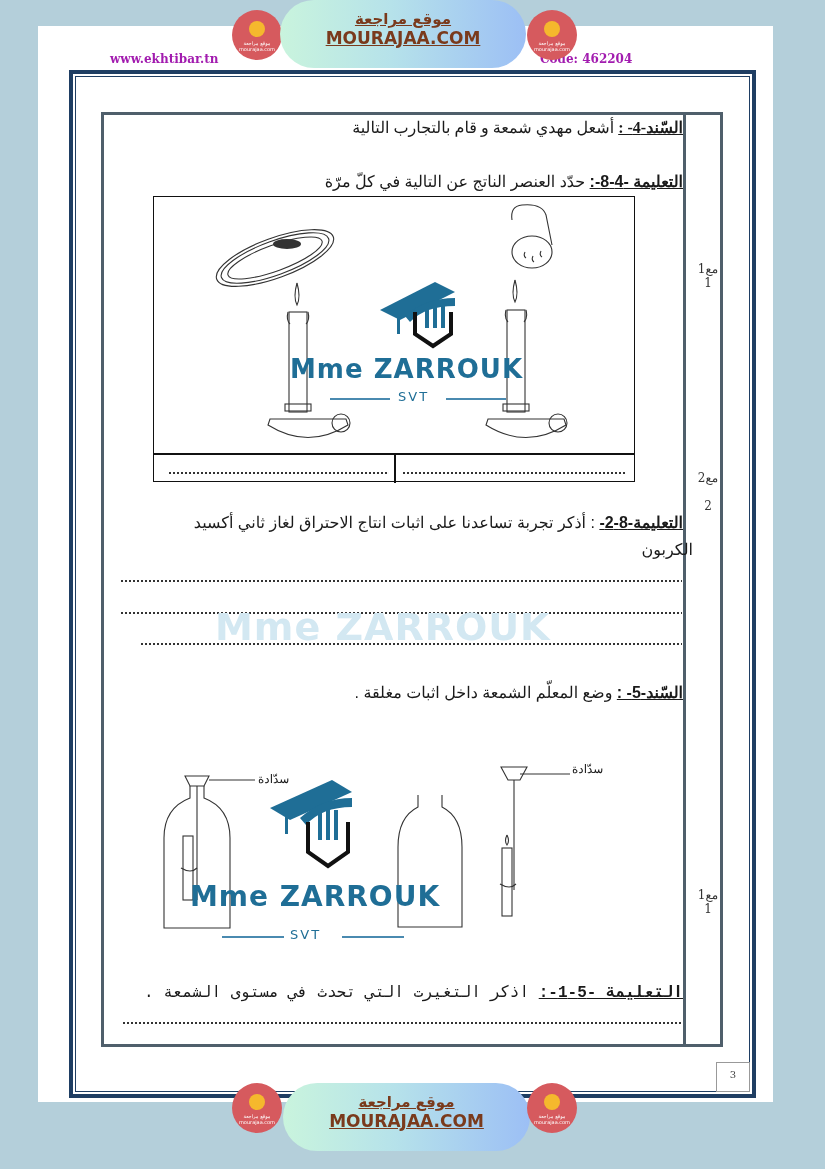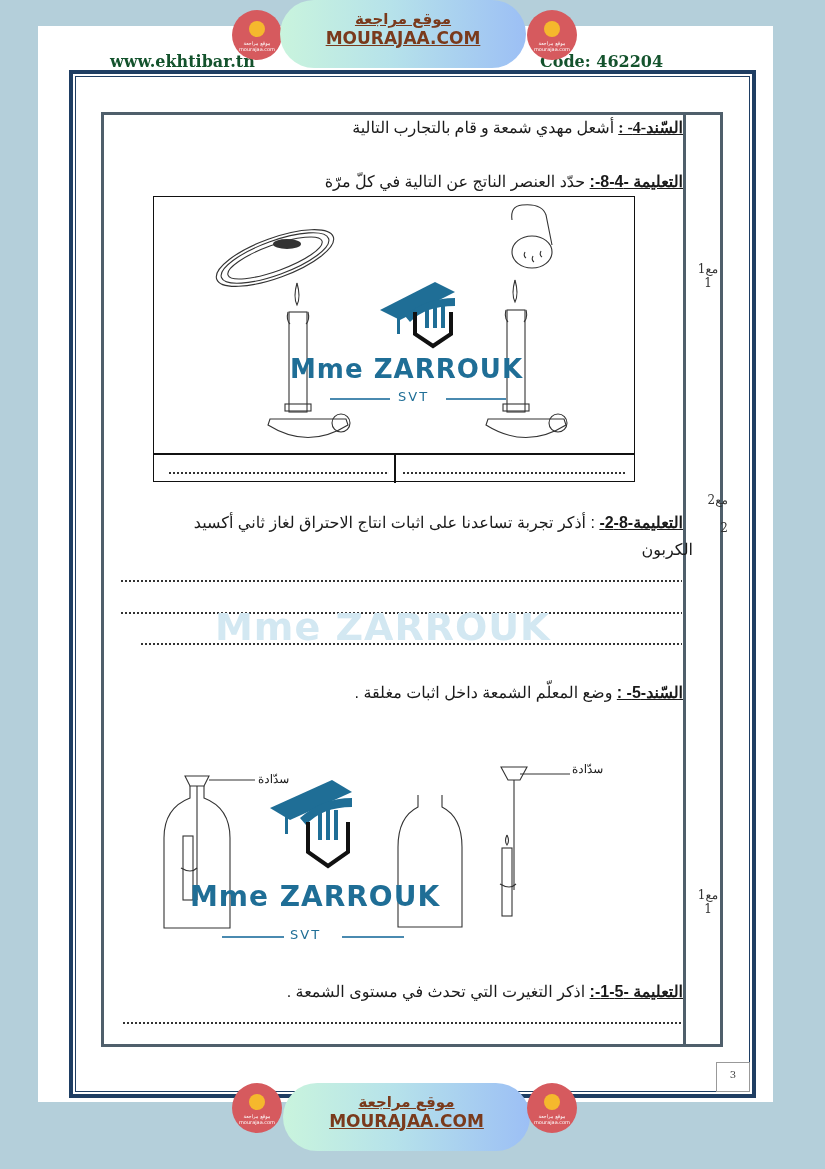--- a/index.html
+++ b/index.html
@@ -8,21 +8,21 @@
     background: #b4cfda;
     position: relative;
     font-family: "DejaVu Sans", sans-serif;
   }
   .page {
     position: absolute; left: 38px; top: 26px; width: 735px; height: 1076px;
     background: #ffffff;
   }
   .hdr-left, .hdr-right {
     position: absolute; top: 52px;
-    font-family: "DejaVu Serif", serif; font-weight: bold; font-size: 16px; color: #14532d;
+    font-family: "DejaVu Serif", serif; font-weight: bold; font-size: 12px; color: #a21caf;
   }
   .hdr-left { left: 110px; }
   .hdr-right { left: 540px; }
   .frame-outer {
     position: absolute; left: 69px; top: 70px; width: 687px; height: 1028px;
     border: 4px solid #1f3e63;
   }
   .frame-outer-inner {
     position: absolute; left: 75px; top: 76px; width: 675px; height: 1016px;
     border: 1px solid #1f3e63;
@@ -168,21 +168,21 @@
   <span class="lbl">التعليمة-8-2-</span>
   <span>: أذكر تجربة تساعدنا على اثبات  انتاج الاحتراق لغاز ثاني أكسيد</span>
 </div>
 <div class="line rtl" style="right:132px; top:540px;">الكربون</div>
 <div class="dots" style="left:120px; top:580px; width:562px;"></div>
 <div class="dots" style="left:120px; top:612px; width:562px;"></div>
 <div class="dots" style="left:140px; top:643px; width:542px;"></div>
 
 <div class="wm" style="left:215px; top:605px; font-size:38px; color:#d3e8f2;">Mme ZARROUK</div>
 
-<div class="mark" style="left:688px; top:493px;text-align:right;">
+<div class="mark" style="left:688px; top:471px;">
   <div>مع2</div>
   <div style="margin-top:14px">2</div>
 </div>
 
 <div class="line rtl" style="right:142px; top:683px;">
   <span class="lbl">السّند-5- :</span>
   <span>وضع المعلّم الشمعة داخل اثبات مغلقة .</span>
 </div>
 
 <svg style="left:0;top:0" width="825" height="1169">
@@ -220,21 +220,21 @@
 <div class="wm" style="left:190px; top:880px; font-size:28px;">Mme ZARROUK</div>
 <div class="wm-line" style="left:222px; top:936px; width:62px;"></div>
 <div class="wm-svt" style="left:290px; top:927px;">SVT</div>
 <div class="wm-line" style="left:342px; top:936px; width:62px;"></div>
 
 <div class="mark" style="left:688px; top:888px;">
   <div>مع1</div>
   <div>1</div>
 </div>
 
-<div class="line rtl" style="right:142px; top:982px;">
+<div class="line rtl" style="right:142px; top:982px;font-family:Liberation Mono, monospace;">
   <span class="lbl">التعليمة -5-1-:</span>
   <span>اذكر التغيرت التي تحدث في مستوى الشمعة .</span>
 </div>
 <div class="dots" style="left:122px; top:1022px; width:560px;"></div>
 
 <div class="pgnum">3</div>
 
 <div class="badge" style="left:232px; top:10px;">
   <div class="dot"></div>
   <div class="txt"><span>موقع مراجعة</span><br><span>mourajaa.com</span></div>

